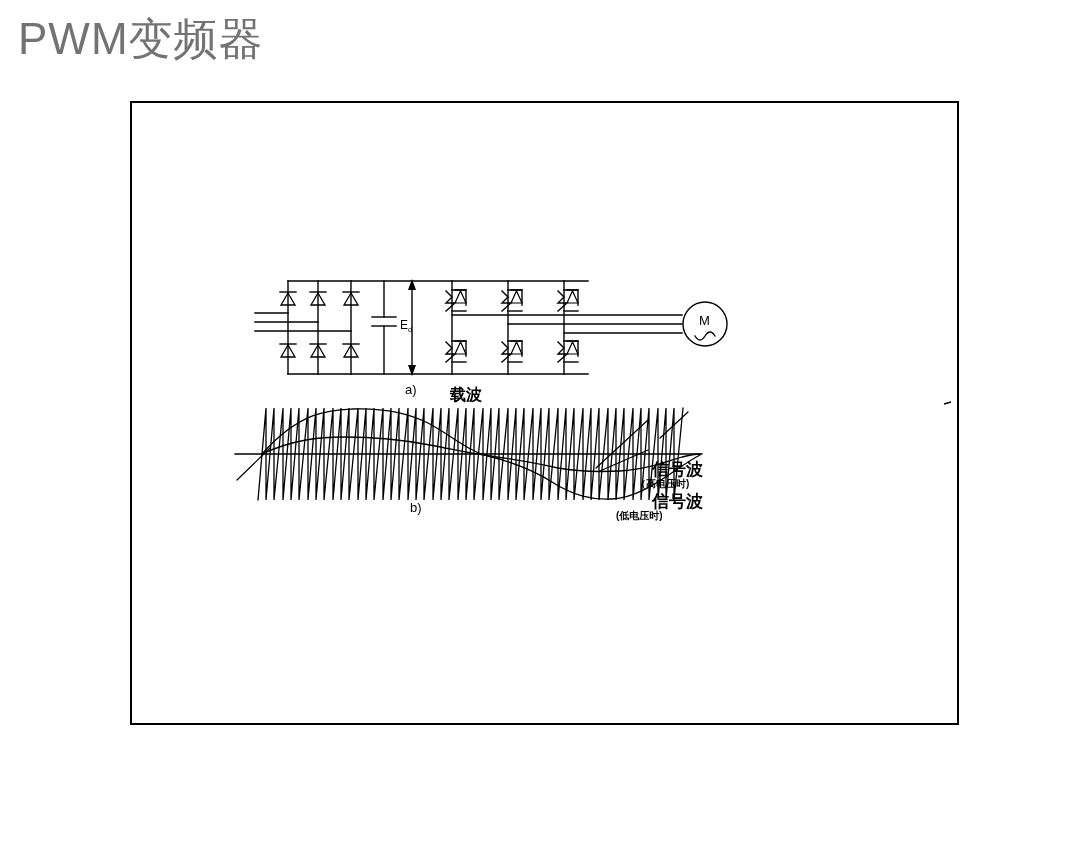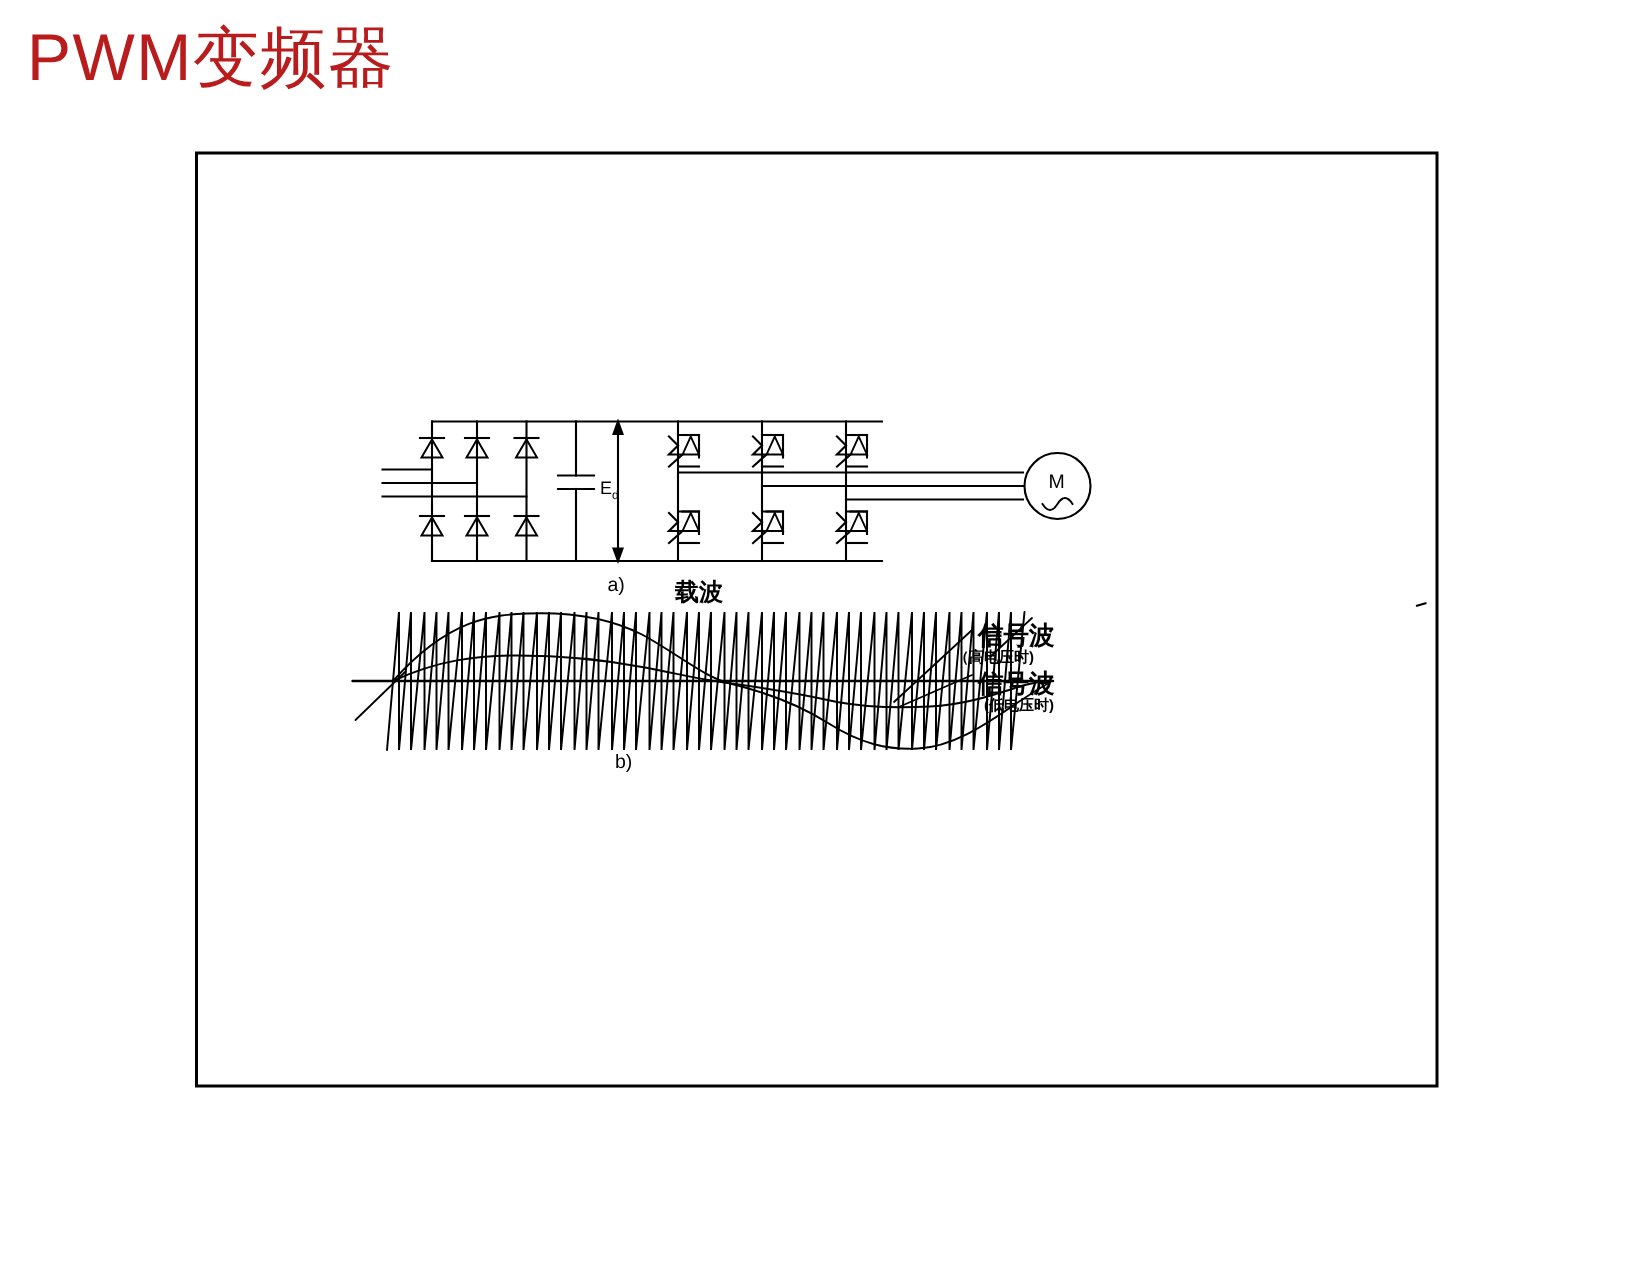--- a/index.html
+++ b/index.html
@@ -21,21 +21,21 @@
     height: 841px;
     background: #ffffff;
   }
   #slide-title {
     position: absolute;
     left: 18px;
     top: 14px;
     font-size: 44px;
     line-height: 50px;
     font-family: "Liberation Sans", sans-serif;
-    color: #b91c1c;
+    color: #737373;
     white-space: nowrap;
     letter-spacing: 1px;
   }
   #content-frame {
     position: absolute;
     left: 130px;
     top: 101px;
     width: 829px;
     height: 624px;
     border: 2px solid #000000;
@@ -70,25 +70,26 @@
     top: 385px;
     font-size: 16px;
     font-weight: bold;
   }
   .sig-label {
     position: absolute;
     font-family: Liberation Sans, sans-serif;
     color: #000000;
     white-space: nowrap;
     font-weight: bold;
+    margin-top: 46px;
   }
   #label-sig-high-main { left: 652px; top: 412px; font-size: 17px; }
   #label-sig-high-sub  { left: 636px; top: 431px; font-size: 10px; }
   #label-sig-low-main  { left: 652px; top: 444px; font-size: 17px; }
-  #label-sig-low-sub   { left: 656px; top: 463px; font-size: 10px; }
+  #label-sig-low-sub   { left: 616px; top: 463px; font-size: 10px; }
   #label-ed {
     position: absolute;
     left: 400px;
     top: 318px;
     font-size: 12px;
     font-family: "Liberation Sans", sans-serif;
     color: #000000;
   }
   #label-ed sub { font-size: 8px; }
   #label-motor {

